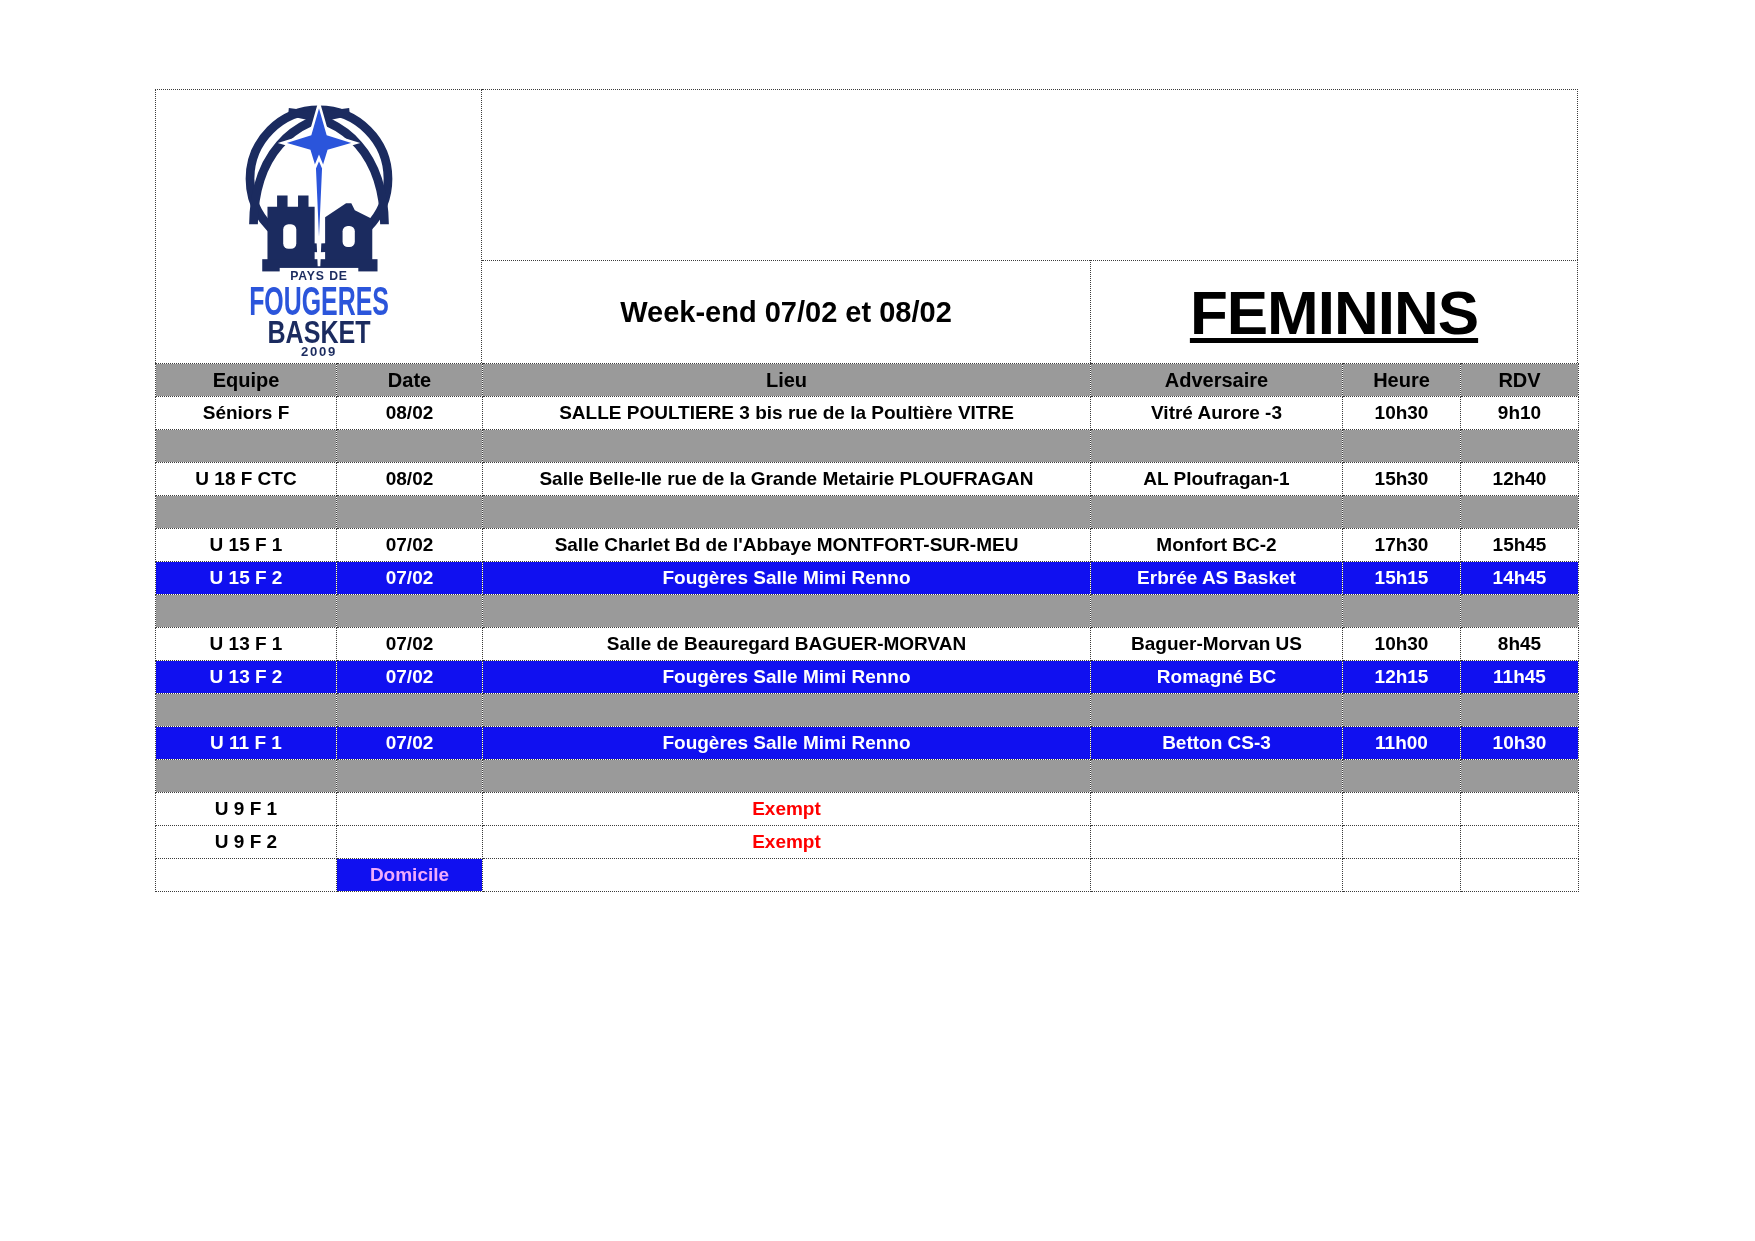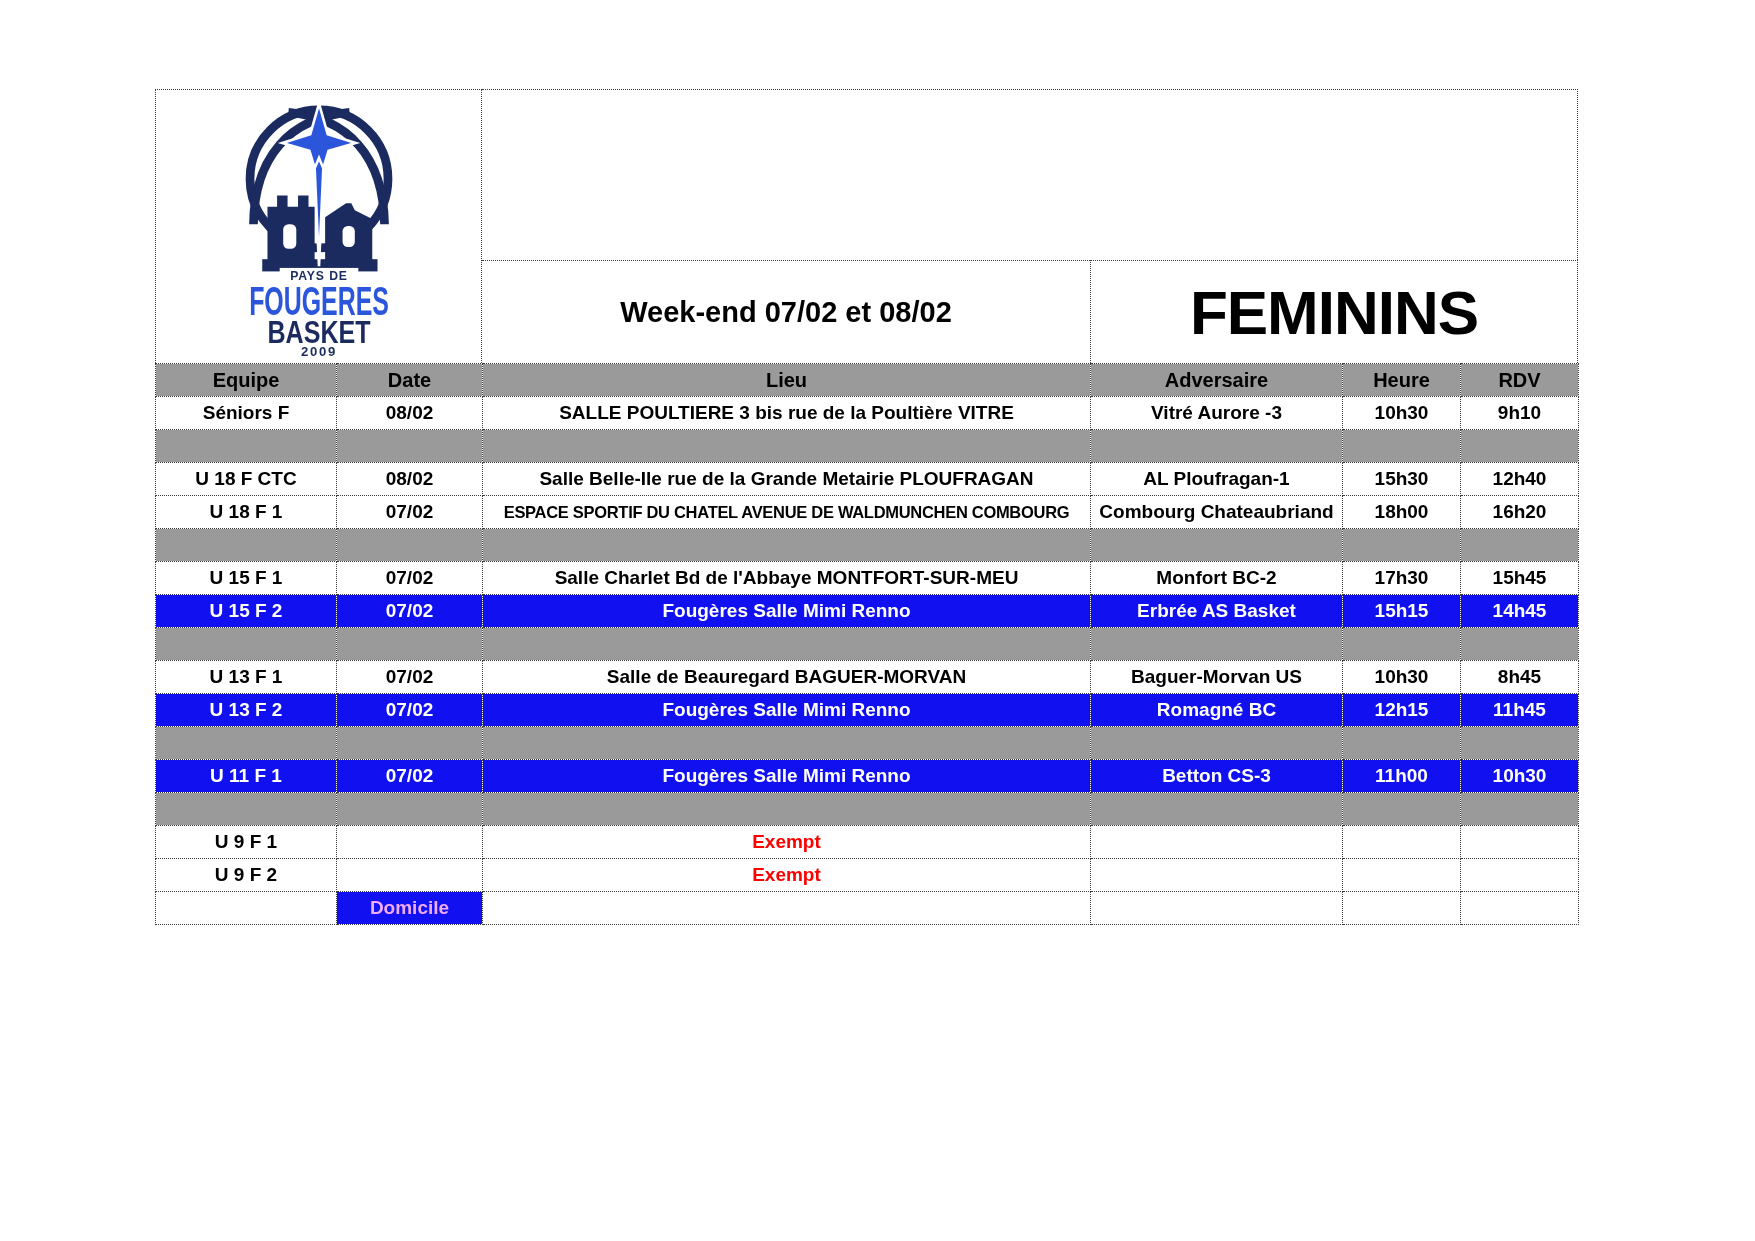--- a/index.html
+++ b/index.html
@@ -13,21 +13,21 @@
   .top{display:grid;grid-template-columns:327px 608px 488px;grid-template-rows:171px 103px;}
   .logo-cell{grid-column:1;grid-row:1/3;border:1px dotted #3c3c3c;border-bottom:none;
     display:flex;align-items:flex-start;justify-content:center;padding-top:5px;background:#fff;}
   .empty-top{grid-column:2/4;grid-row:1;border-top:1px dotted #3c3c3c;border-right:1px dotted #3c3c3c;background:#fff;}
   .weekend{grid-column:2;grid-row:2;border-top:1px dotted #3c3c3c;background:#fff;
     display:flex;align-items:center;justify-content:center;
     font-size:29px;font-weight:bold;}
   .feminins{grid-column:3;grid-row:2;border-top:1px dotted #3c3c3c;border-left:1px dotted #3c3c3c;border-right:1px dotted #3c3c3c;
     background:#fff;display:flex;align-items:center;justify-content:center;
     font-size:62px;font-weight:bold;letter-spacing:-1px;
-    text-decoration-thickness:5px;text-underline-offset:4px;}
+    text-decoration:underline;text-decoration-thickness:5px;text-underline-offset:4px;}
 
   
   table{border-collapse:collapse;table-layout:fixed;width:1423px;}
   td,th{border:1px dotted #3c3c3c;height:32px;text-align:center;vertical-align:middle;
     font-weight:bold;font-size:19px;padding:0 2px;overflow:hidden;white-space:nowrap;}
   th{background:var(--gray,#9a9a9a);font-size:20px;}
   tr.sep td{background:var(--gray,#9a9a9a);}
   tr.hl td{background:var(--blue,#1010f0);color:#fff;}
   td.exempt{color:var(--red,#ff0000);}
   td.legend-cell{background:var(--blue,#1010f0);color:#f0abfc;}
@@ -117,28 +117,20 @@
           <td></td>
         </tr>
         <tr>
           <td>U 18 F CTC</td>
           <td>08/02</td>
           <td>Salle Belle-Ile rue de la Grande Metairie PLOUFRAGAN</td>
           <td>AL Ploufragan-1</td>
           <td>15h30</td>
           <td>12h40</td>
         </tr>
-        <tr>
-          <td>U 18 F 1</td>
-          <td>07/02</td>
-          <td class="fit">ESPACE SPORTIF DU CHATEL AVENUE DE WALDMUNCHEN COMBOURG</td>
-          <td>Combourg Chateaubriand</td>
-          <td>18h00</td>
-          <td>16h20</td>
-        </tr>
         <tr class="sep">
           <td></td>
           <td></td>
           <td></td>
           <td></td>
           <td></td>
           <td></td>
         </tr>
         <tr>
           <td>U 15 F 1</td>

